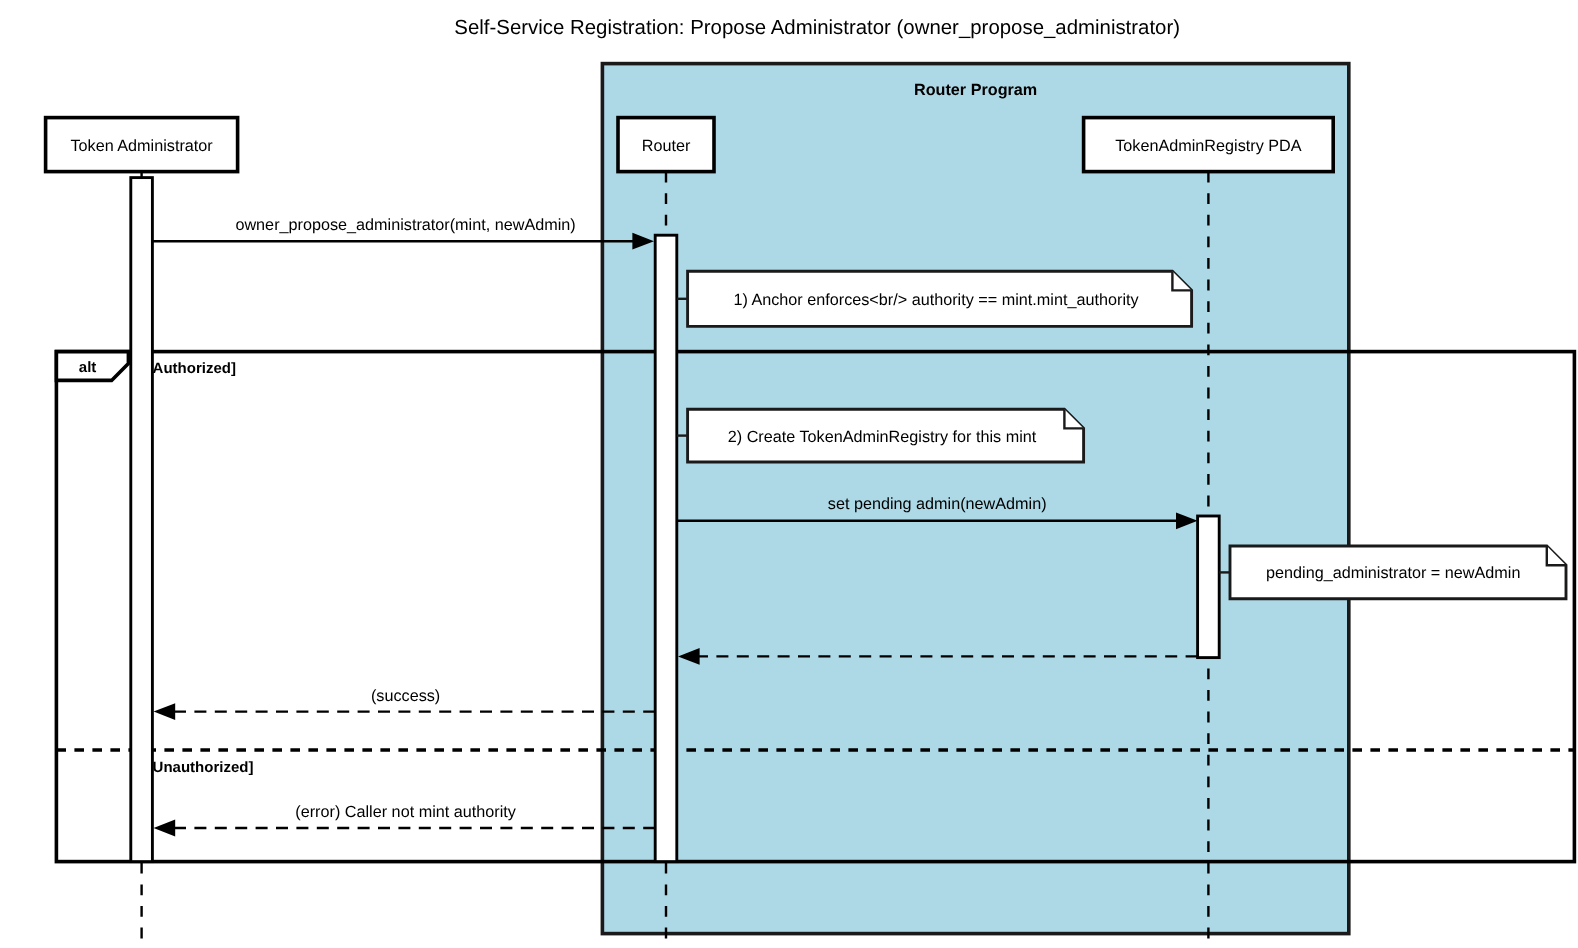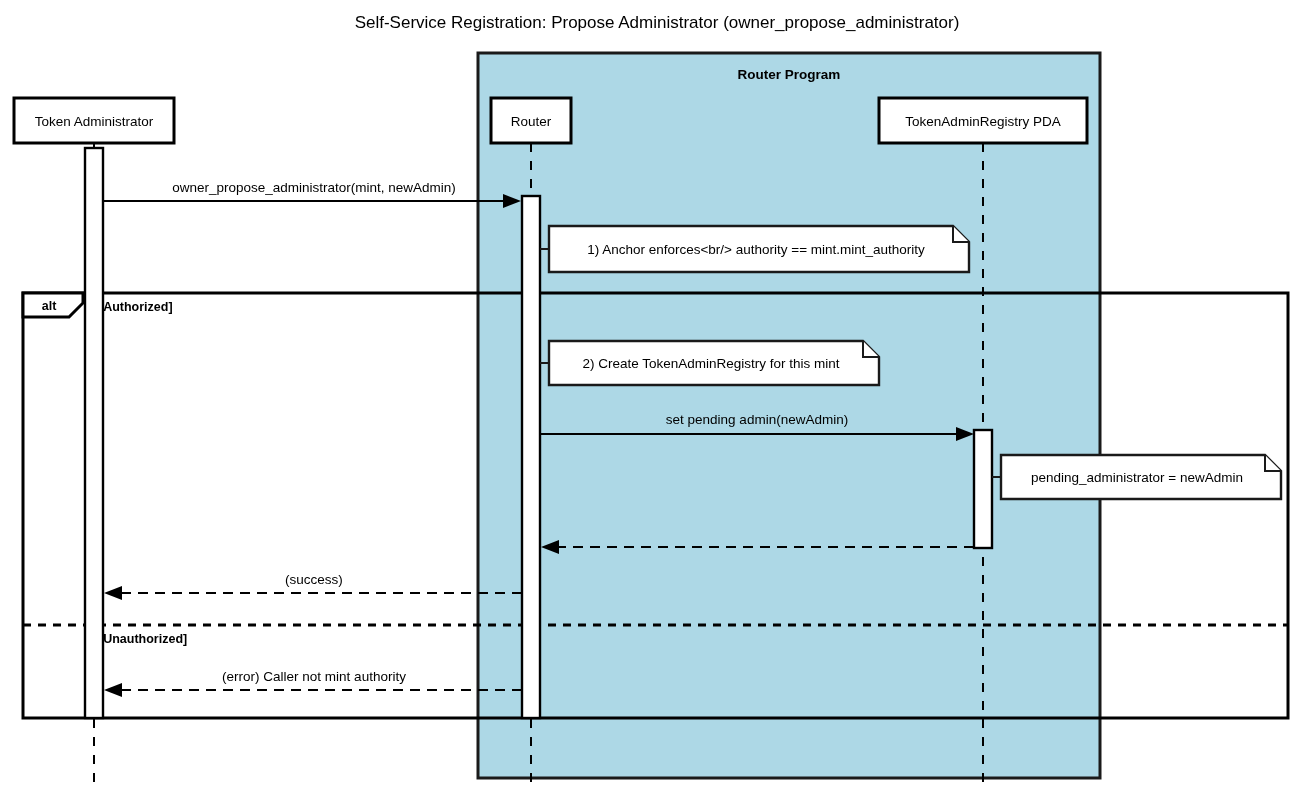--- a/index.html
+++ b/index.html
@@ -10,20 +10,21 @@
   body {
     width: 1315px;
     height: 790px;
     font-family: "Liberation Sans", sans-serif;
     overflow: hidden;
   }
   #diagram-root {
     position: relative;
     width: 1142px;
     height: 790px;
+    margin-left: 24px;
   }
   svg.seq {
     display: block;
     width: 1315px;
     height: 790px;
     background: #ffffff;
   }
   .diag-title {
     font-family: "Liberation Sans", sans-serif;
     font-size: 17px;

